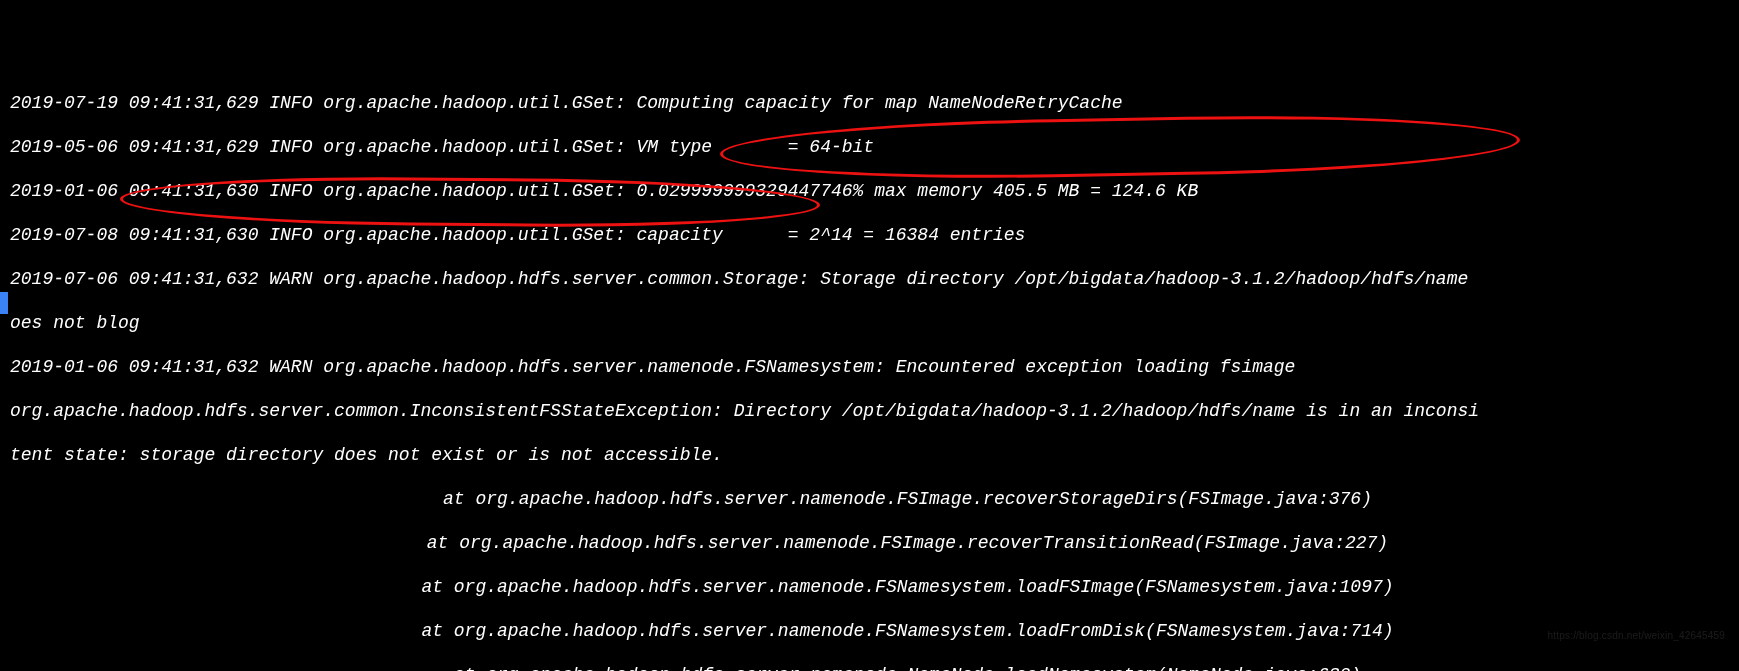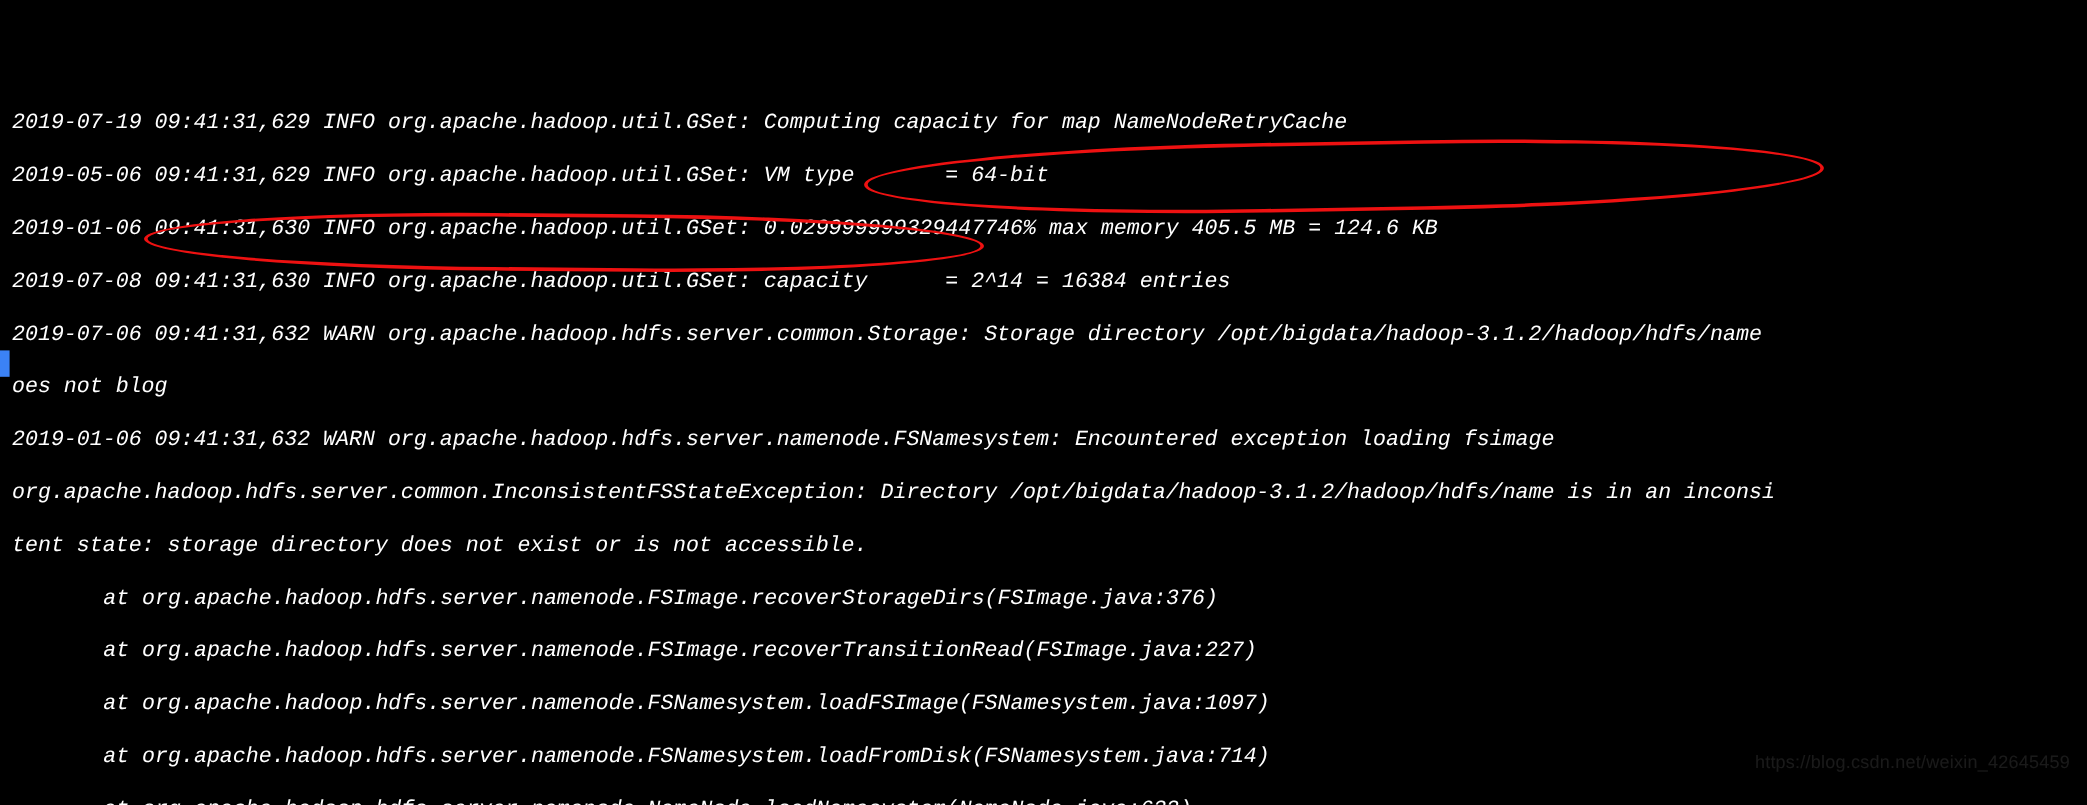--- a/index.html
+++ b/index.html
@@ -11,29 +11,29 @@
     font-size: 18px;
     line-height: 22px;
     width: 1739px;
     height: 671px;
     overflow: hidden;
     white-space: pre;
     position: relative;
     padding: 4px 10px;
   }
   .line { display: block; }
-  .stack { padding-left: 76px; }
+  .stack { padding-left: 76px; text-align: center; }
   
   .anno { position: absolute; border: 3px solid #e11; border-radius: 50% / 60%; background: transparent; pointer-events: none; }
   .anno1 { left: 720px; top: 118px; width: 800px; height: 58px; transform: rotate(-1deg); }
   .anno2 { left: 120px; top: 178px; width: 700px; height: 48px; transform: rotate(0.5deg); }
   
   .left-artifact { position: absolute; left: 0; top: 292px; width: 8px; height: 22px; background: #3b82f6; }
   
-  .wm { position: absolute; right: 14px; bottom: 24px; color: rgba(255,255,255,0.10); font-style: normal; font-size: 15px; font-family: sans-serif; letter-spacing: 0.2px; }
+  .wm { position: absolute; right: 14px; bottom: 24px; color: rgba(255,255,255,0.10); font-style: normal; font-size: 10px; font-family: sans-serif; letter-spacing: 0.2px; }
 </style>
 </head>
 <body>
 
 
 
 <span class="line">2019-07-19 09:41:31,629 INFO org.apache.hadoop.util.GSet: Computing capacity for map NameNodeRetryCache</span>
 <span class="line">2019-05-06 09:41:31,629 INFO org.apache.hadoop.util.GSet: VM type       = 64-bit</span>
 <span class="line">2019-01-06 09:41:31,630 INFO org.apache.hadoop.util.GSet: 0.029999999329447746% max memory 405.5 MB = 124.6 KB</span>
 <span class="line">2019-07-08 09:41:31,630 INFO org.apache.hadoop.util.GSet: capacity      = 2^14 = 16384 entries</span>

